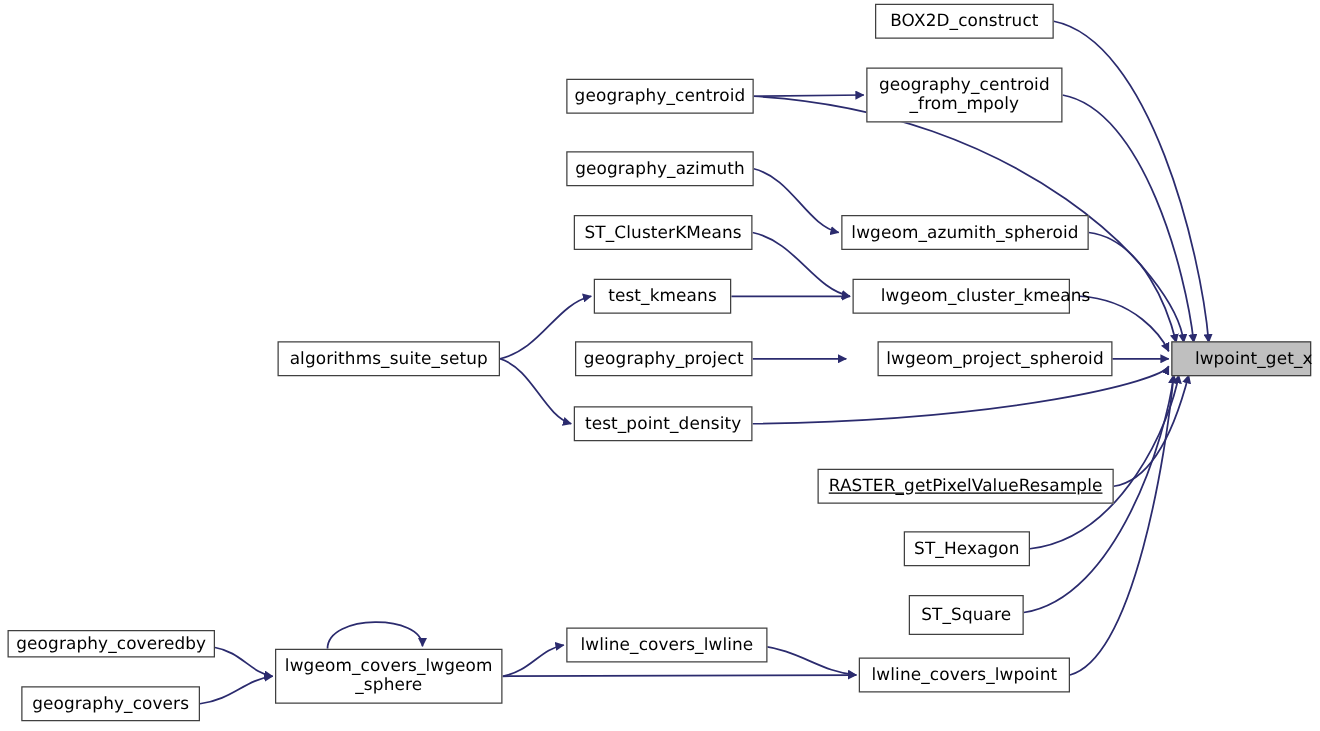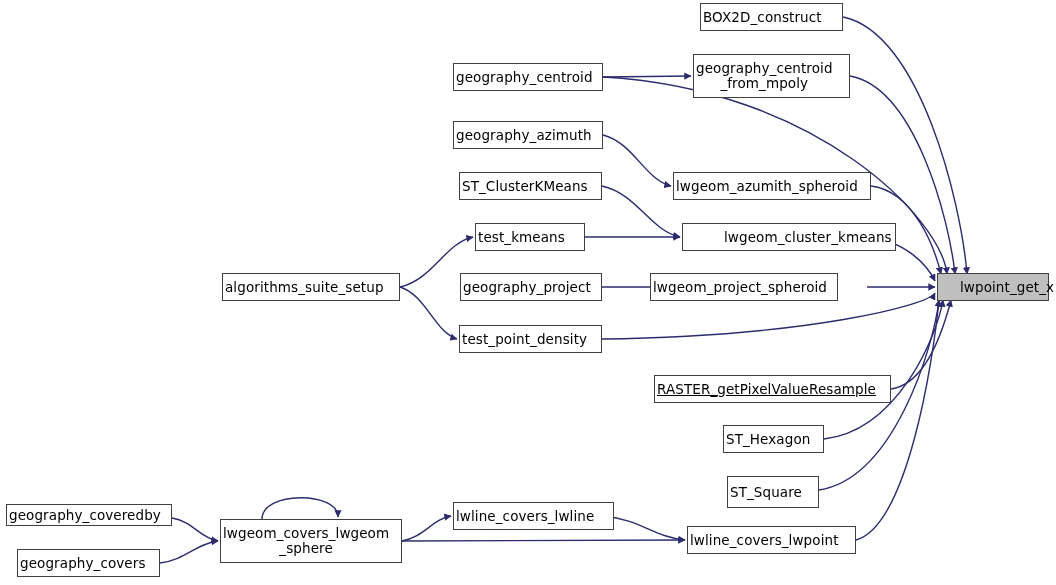--- a/index.html
+++ b/index.html
@@ -23,21 +23,21 @@
     pointer-events: none;
   }
   .node {
     position: absolute;
     box-sizing: border-box;
     border: 1px solid #404040;
     background: #ffffff;
     color: #000000;
     display: flex;
     align-items: center;
-    justify-content: flex-start;
+    justify-content: center;
     text-align: center;
     font-size: 13.5px;
     line-height: 15px;
     white-space: pre-line;
     letter-spacing: 0.1px;
   }
   .node.target {
     background: #bfbfbf;
     border-color: #404040;
     padding-left: 20px;
@@ -88,24 +88,24 @@
 
   <div id="node-layer">
       <div class="node" style="left: 700px; top: 3px; width: 143px; height: 28px;"><span class="lbl">BOX2D_construct</span></div>
       <div class="node" style="left: 693px; top: 54px; width: 157px; height: 44px;"><span class="lbl">geography_centroid
 _from_mpoly</span></div>
       <div class="node" style="left: 453px; top: 63px; width: 150px; height: 28px;"><span class="lbl">geography_centroid</span></div>
       <div class="node" style="left: 453px; top: 121px; width: 150px; height: 28px;"><span class="lbl">geography_azimuth</span></div>
       <div class="node" style="left: 673px; top: 172px; width: 198px; height: 28px;"><span class="lbl">lwgeom_azumith_spheroid</span></div>
       <div class="node" style="left: 459px; top: 172px; width: 143px; height: 28px;"><span class="lbl">ST_ClusterKMeans</span></div>
       <div class="node" style="left: 475px; top: 223px; width: 110px; height: 28px;"><span class="lbl">test_kmeans</span></div>
-      <div class="node" style="left: 682px; top: 223px; width: 214px; height: 28px; padding-left: 39px;"><span class="lbl">lwgeom_cluster_kmeans</span></div>
+      <div class="node" style="left: 682px; top: 223px; width: 174px; height: 28px; padding-left: 39px;"><span class="lbl">lwgeom_cluster_kmeans</span></div>
       <div class="node" style="left: 222px; top: 273px; width: 178px; height: 28px;"><span class="lbl">algorithms_suite_setup</span></div>
       <div class="node" style="left: 460px; top: 273px; width: 142px; height: 28px;"><span class="lbl">geography_project</span></div>
-      <div class="node" style="left: 650px; top: 273px; width: 188px; height: 28px;"><span class="lbl">lwgeom_project_spheroid</span></div>
+      <div class="node" style="left: 702px; top: 273px; width: 188px; height: 28px;"><span class="lbl">lwgeom_project_spheroid</span></div>
       <div class="node target" style="left: 937px; top: 273px; width: 112px; height: 28px;"><span class="lbl">lwpoint_get_x</span></div>
       <div class="node" style="left: 459px; top: 325px; width: 143px; height: 28px;"><span class="lbl">test_point_density</span></div>
       <div class="node" style="left: 654px; top: 375px; width: 237px; height: 28px; text-decoration: underline;"><span class="lbl">RASTER_getPixelValueResample</span></div>
       <div class="node" style="left: 723px; top: 425px; width: 101px; height: 28px;"><span class="lbl">ST_Hexagon</span></div>
       <div class="node" style="left: 727px; top: 476px; width: 92px; height: 32px;"><span class="lbl">ST_Square</span></div>
       <div class="node" style="left: 6px; top: 504px; width: 166px; height: 22px;"><span class="lbl">geography_coveredby</span></div>
       <div class="node" style="left: 220px; top: 519px; width: 182px; height: 44px;"><span class="lbl">lwgeom_covers_lwgeom
 _sphere</span></div>
       <div class="node" style="left: 453px; top: 502px; width: 161px; height: 28px;"><span class="lbl">lwline_covers_lwline</span></div>
       <div class="node" style="left: 687px; top: 526px; width: 169px; height: 28px;"><span class="lbl">lwline_covers_lwpoint</span></div>

